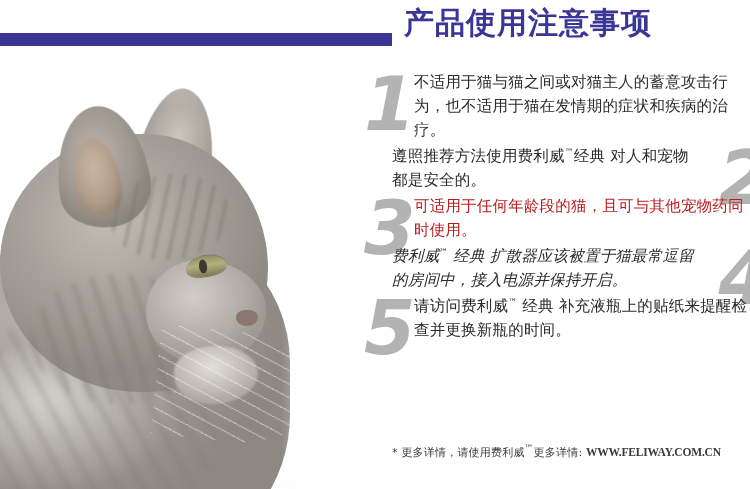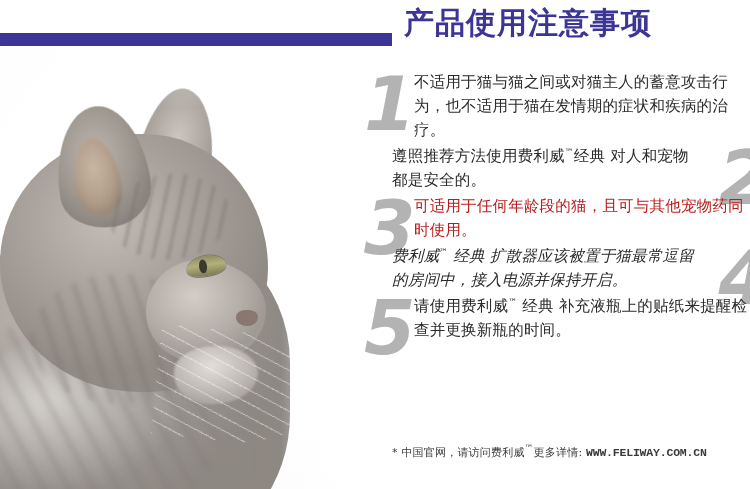--- a/index.html
+++ b/index.html
@@ -311,21 +311,21 @@
     left: 0;
     top: 443px;
     width: 358px;
     font-size: 11px;
     color: #3a3a3a;
     letter-spacing: .2px;
     white-space: nowrap;
   }
   #footnote .url {
     font-weight: bold;
-    font-family: Liberation Mono, monospace;
+    font-family: Liberation Serif, serif;
     letter-spacing: -0.2px;
     font-size: 11.5px;
   }
 </style>
 </head>
 <body>
 
 <div id="page" style="background: rgb(255, 255, 255);">
 
   <div id="photo-panel">
@@ -371,22 +371,22 @@
         <div class="item left-num">
           <div class="num" style="color: rgb(179, 179, 179);">3</div>
           <div class="txt" style="color: #b91c1c;"><span>可适用于任何年龄段的猫，且可与其他宠物药同时使用。</span></div>
         </div>
         <div class="item right-num">
           <div class="num" style="color: rgb(179, 179, 179);">4</div>
           <div class="txt" style="color: rgb(43, 43, 43); font-style: italic;"><span>费利威</span><span class="tm">™</span><span> 经典 扩散器应该被置于猫最常逗留的房间中，接入电源并保持开启。</span></div>
         </div>
         <div class="item left-num">
           <div class="num" style="color: rgb(179, 179, 179);">5</div>
-          <div class="txt" style="color: rgb(43, 43, 43);"><span>请使用费利威</span><span class="tm">™</span><span> 经典 补充液瓶上的贴纸来提醒检查并更换新瓶的时间。</span></div>
+          <div class="txt" style="color: rgb(43, 43, 43);"><span>请访问费利威</span><span class="tm">™</span><span> 经典 补充液瓶上的贴纸来提醒检查并更换新瓶的时间。</span></div>
         </div>
       </div>
 
     <div id="footnote">
-      <span>* 中国官网，请访问费利威</span><span class="tm">™</span><span>更多详情: </span><span class="url">WWW.FELIWAY.COM.CN</span>
+      <span>* 更多详情，请使用费利威</span><span class="tm">™</span><span>更多详情: </span><span class="url">WWW.FELIWAY.COM.CN</span>
     </div>
 
   </div>
 </div>
 
 </body></html>

